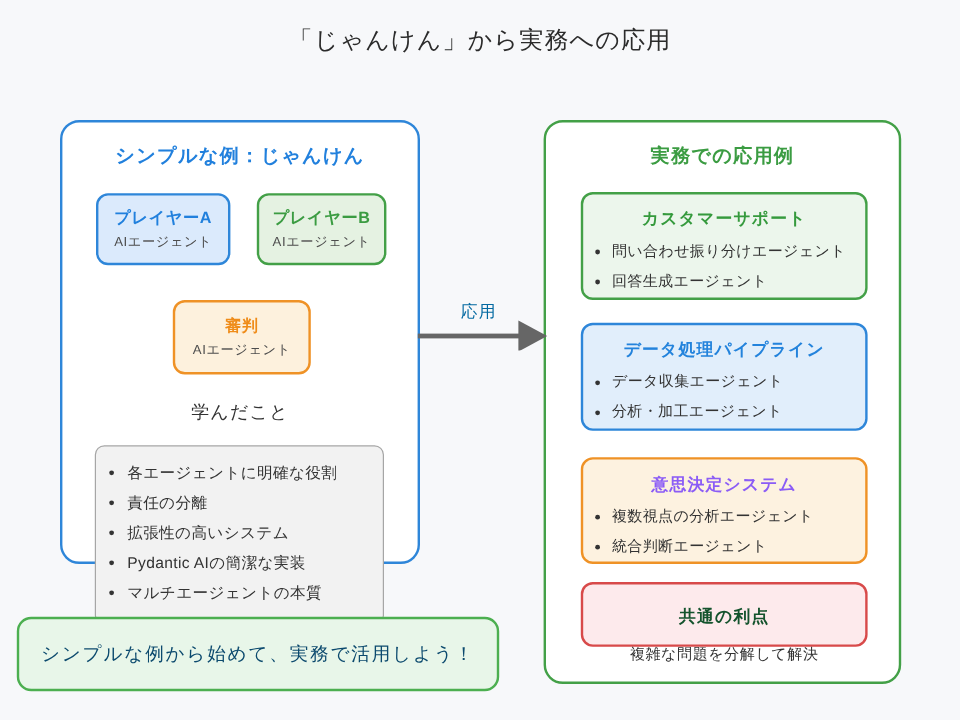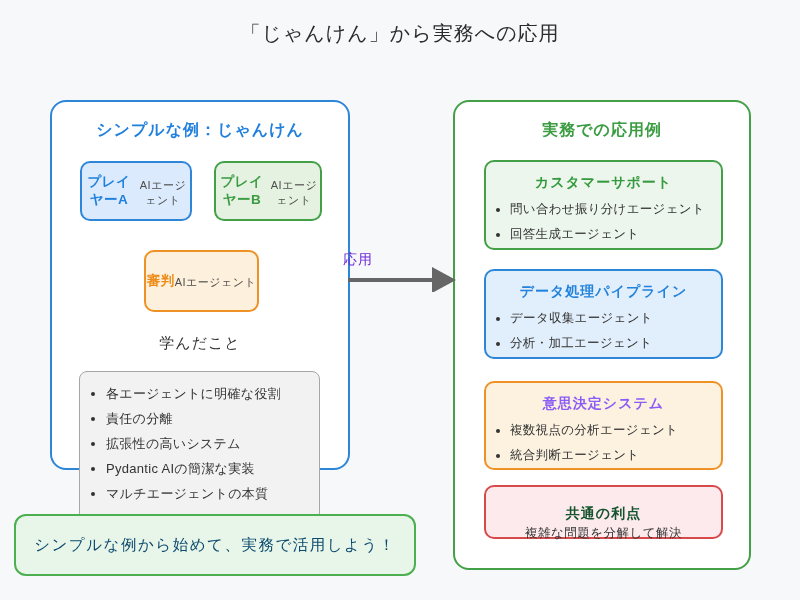--- a/index.html
+++ b/index.html
@@ -13,21 +13,21 @@
   .panel{position:absolute;background:#ffffff;border-radius:16px;box-sizing:border-box;}
   .panel.left{left:50px;top:100px;width:300px;height:370px;border:2px solid #2e86d9;}
   .panel.right{left:453px;top:100px;width:298px;height:470px;border:2px solid #43a047;}
   .panel-title{position:absolute;top:18px;left:0;width:100%;text-align:center;
                font-size:16px;font-weight:700;letter-spacing:1px;}
   .panel.left .panel-title{color:#2180dd;}
   .panel.right .panel-title{color:#3b9c42;}
 
   
   .agent-box{position:absolute;box-sizing:border-box;border-radius:10px;border:2px solid;
-             display:flex;flex-direction:row;align-items:center;justify-content:center;text-align:center;}
+             display:flex;flex-direction:column;align-items:center;justify-content:center;text-align:center;}
   .agent-title{font-size:13.5px;font-weight:700;letter-spacing:0.5px;}
   .agent-sub{font-size:11px;color:#4d4d4d;margin-top:3px;letter-spacing:0.5px;}
   .box-player-a{left:28px;top:59px;width:112px;height:60px;border-color:#2e86d9;background:#dbeafc;}
   .box-player-a .agent-title{color:#2180dd;}
   .box-player-b{left:162px;top:59px;width:108px;height:60px;border-color:#43a047;background:#e5f2e2;}
   .box-player-b .agent-title{color:#3b9c42;}
   .box-judge{left:92px;top:148px;width:115px;height:62px;border-color:#ef9226;background:#fdf1dd;}
   .box-judge .agent-title{color:#ef8c19;}
 
   .learned-heading{position:absolute;top:232px;left:0;width:100%;text-align:center;
@@ -39,38 +39,38 @@
   .gray-box ul{margin:9px 0 0 0;padding:0 0 0 26px;}
   .gray-box li{font-size:13px;line-height:25px;color:#333;letter-spacing:0.3px;}
 
   
   .footer-box{position:absolute;left:14px;top:514px;width:402px;height:62px;z-index:3;
               background:#e8f6e9;border:2px solid #4caf50;border-radius:12px;box-sizing:border-box;
               display:flex;align-items:center;justify-content:center;}
   .footer-box span{font-size:15.5px;color:#0c4a6e;letter-spacing:1.5px;}
 
   
-  .arrow-label{position:absolute;left:343px;top:251px;width:112px;
-               font-size:14px;color:#6d28d9;letter-spacing:1px;z-index:1;font-family:Liberation Mono, monospace;}
+  .arrow-label{position:absolute;left:343px;top:251px;width:112px;text-align:center;
+               font-size:14px;color:#0369a1;letter-spacing:1px;z-index:1;font-family:Liberation Mono, monospace;}
   .arrow-svg{position:absolute;left:348px;top:248px;z-index:1;}
 
   
   .card{position:absolute;left:29px;width:239px;box-sizing:border-box;border-radius:10px;border:2px solid;}
   .card-title{text-align:center;font-size:14px;font-weight:700;letter-spacing:1px;margin-top:11px;line-height:18px;}
   .card ul{margin:6px 0 0 0;padding:0 0 16px 24px;}
   .card li{font-size:12.5px;line-height:25px;color:#333;letter-spacing:0.3px;}
   .card.c-green {top:58px;height:90px;border-color:#43a047;background:#ecf6ec;}
   .card.c-green .card-title{color:#359a3d;}
   .card.c-blue  {top:167px;height:90px;border-color:#2e86d9;background:#e1eefb;}
   .card.c-blue .card-title{color:#2383dc;}
   .card.c-orange{top:279px;height:89px;border-color:#ef9226;background:#fdf2e0;}
   .card.c-orange .card-title{color:#8b5cf6;}
   .card.c-red   {top:383px;height:54px;border-color:#d84a4a;background:#fdeaec;}
   .card.c-red .card-title{color:#14532d;margin-top:17px;}
-  .card-subtitle{text-align:center;font-size:12.5px;color:#333;line-height:17px;margin-top:3px;letter-spacing:0.5px;}
+  .card-subtitle{text-align:center;font-size:12.5px;color:#333;line-height:17px;margin-top:15px;letter-spacing:0.5px;}
 </style>
 </head>
 <body>
 
 <div class="page">
 
   <div class="main-title">「じゃんけん」から実務への応用</div>
 
   <section class="panel left">
     <div class="panel-title">シンプルな例：じゃんけん</div>

